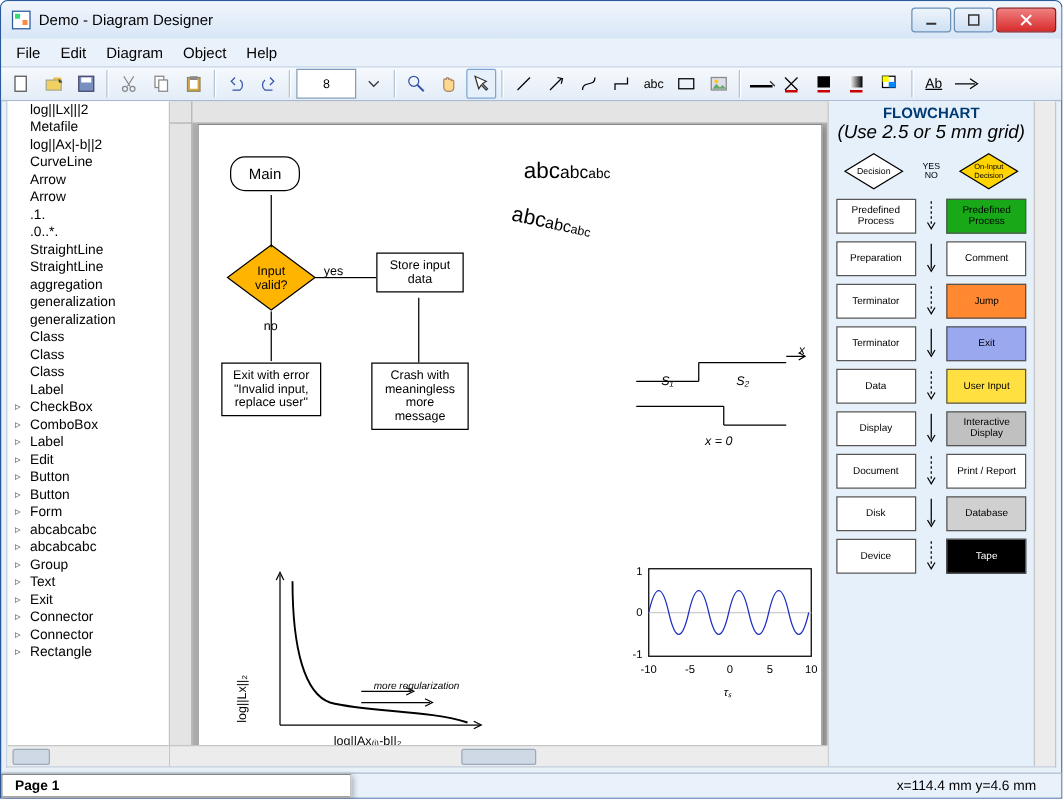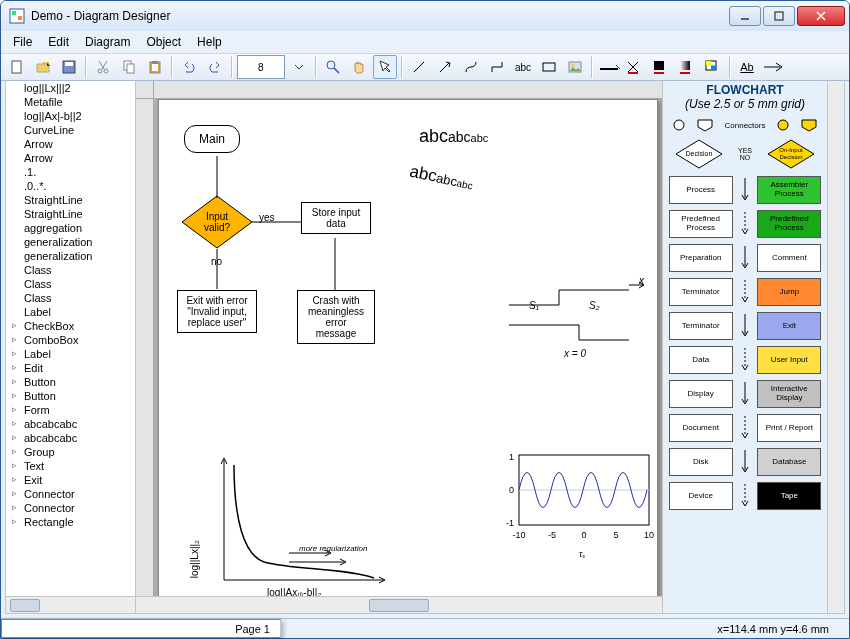--- a/index.html
+++ b/index.html
@@ -35,29 +35,29 @@
 .page { width: 500px; height: 560px; background: #fff; border: 1px solid #888; box-shadow: 2px 2px 5px rgba(0,0,0,0.3); position: relative; margin-top: 0; }
 .node { position: absolute; border: 1px solid #000; background: #fff; border-radius: 12px; padding: 6px 14px; font-size: 12px; text-align: center; }
 .box { position: absolute; border: 1px solid #000; background: #fff; padding: 4px 6px; font-size: 10px; text-align: center; }
 .diamond { position: absolute; width: 72px; height: 54px; }
 .diamond svg { width: 100%; height: 100%; }
 .canvas-hscroll { height: 17px; background: #ececec; border-top: 1px solid #c5c5c5; display: flex; align-items: center; }
 .canvas-hscroll .thumb { margin: 0 auto; width: 60px; height: 13px; background: #cfd8e5; border: 1px solid #9aa9bb; border-radius: 2px; }
 .right-panel { width: 182px; border-left: 1px solid #c5c5c5; background: #e6f0fb; display: flex; }
 .palette { flex: 1; overflow: auto; }
 .palette-title { text-align: center; font-weight: bold; font-size: 12px; color: #003a72; padding-top: 2px; }
-.palette-sub { text-align: center; font-style: italic; font-size: 12px; padding-bottom: 4px; }
+.palette-sub { text-align: center; font-style: italic; font-size: 15px; padding-bottom: 4px; }
 .pal-row { display: flex; justify-content: space-around; align-items: center; padding: 3px 4px; }
 .pal-shape { width: 64px; height: 28px; font-size: 8px; display: flex; align-items: center; justify-content: center; border: 1px solid #555; background: #fff; cursor: pointer; text-align: center; line-height: 1.1; }
 .pal-arrow { width: 18px; height: 28px; display: flex; align-items: center; justify-content: center; }
 .right-vscroll { width: 17px; background: #ececec; border-left: 1px solid #c5c5c5; }
 .statusbar { height: 20px; border-top: 1px solid #aabbd0; background: #e9f1fa; display: flex; align-items: center; font-size: 11px; }
 .status-seg { border-right: 1px solid #c5c5c5; padding: 0 10px; height: 100%; display: flex; align-items: center; }
 .status-seg.layer { width: 200px; justify-content: center; }
-.status-seg.page { width: 280px; justify-content: flex-end; }
+.status-seg.page { width: 280px; justify-content: flex-start; font-weight: bold; }
 .status-right { margin-left: auto; padding-right: 20px; }
 .chart-svg { position: absolute; }
 .txt { position: absolute; font-size: 10px; }
 </style>
 </head>
 <body>
 
 <div class="window">
   <div class="titlebar">
     <svg class="titlebar-icon" viewBox="0 0 16 16">
@@ -328,21 +328,21 @@
                 <line x1="0" y1="1" x2="50" y2="1" stroke="#000"></line>
               </svg>
             <svg class="chart-svg" style="left:57px;top:149px" width="2" height="40">
                 <line x1="1" y1="0" x2="1" y2="40" stroke="#000"></line>
               </svg>
             <svg class="chart-svg" style="left:175px;top:138px" width="2" height="53">
                 <line x1="1" y1="0" x2="1" y2="53" stroke="#000"></line>
               </svg>
             <div class="box" style="left:142px;top:102px;width:70px"><span>Store input data</span></div>
             <div class="box" style="left:18px;top:190px;width:80px"><span>Exit with error "Invalid input, replace user"</span></div>
-            <div class="box" style="left:138px;top:190px;width:78px"><span>Crash with meaningless error message</span></div>
+            <div class="box" style="left:138px;top:190px;width:78px"><span>Crash with meaningless more message</span></div>
 
             <div class="txt" style="left:260px;top:26px;font-size:16px"><span style="font-size:18px">abc</span><span style="font-size:14px">abc</span><span style="font-size:11px">abc</span></div>
             <div class="txt" style="left:250px;top:68px;font-size:15px;transform:rotate(12deg)"><span style="font-size:17px">abc</span><span style="font-size:13px">abc</span><span style="font-size:10px">abc</span></div>
 
             <svg class="chart-svg" style="left:340px;top:180px" width="150" height="80">
               <line x1="10" y1="25" x2="60" y2="25" stroke="#000"></line>
                 <line x1="60" y1="25" x2="60" y2="10" stroke="#000"></line>
                 <line x1="60" y1="10" x2="130" y2="10" stroke="#000"></line>
               <line x1="10" y1="45" x2="80" y2="45" stroke="#000"></line>
                 <line x1="80" y1="45" x2="80" y2="60" stroke="#000"></line>
@@ -390,58 +390,33 @@
       <div class="canvas-hscroll">
           <div class="thumb"></div>
         </div>
     </div>
 
     <div class="right-panel">
       <div class="palette" id="palette">
         <div class="palette-title">FLOWCHART</div>
         <div class="palette-sub">(Use 2.5 or 5 mm grid)</div>
         <div class="pal-row">
-          <svg width="14" height="14">
-              <circle cx="7" cy="7" r="5" fill="#fff" stroke="#000"></circle>
-            </svg>
-          <svg width="18" height="14">
-              <path d="M2 2h14v7l-7 4-7-4z" fill="#fff" stroke="#000"></path>
-            </svg>
-          <span style="font-size:8px">Connectors</span>
-          <svg width="14" height="14">
-              <circle cx="7" cy="7" r="5" fill="#ffd400" stroke="#000"></circle>
-            </svg>
-          <svg width="18" height="14">
-              <path d="M2 2h14v7l-7 4-7-4z" fill="#ffd400" stroke="#000"></path>
-            </svg>
-        </div>
-        <div class="pal-row">
           <svg width="50" height="32">
               <polygon points="25,2 48,16 25,30 2,16" fill="#fff" stroke="#000"></polygon>
               <text x="25" y="18" text-anchor="middle" font-size="7">Decision</text>
             </svg>
           <div style="font-size:7px;text-align:center"><span>YES</span><br><span>NO</span></div>
           <svg width="50" height="32">
               <polygon points="25,2 48,16 25,30 2,16" fill="#ffd400" stroke="#000"></polygon>
               <text x="25" y="14" text-anchor="middle" font-size="6">On-Input</text>
               <text x="25" y="21" text-anchor="middle" font-size="6">Decision</text>
             </svg>
         </div>
         <div id="palette-rows">
             <div class="pal-row">
-              <div class="pal-shape">Process</div>
-              <div class="pal-arrow">
-                <svg width="12" height="28">
-                  <line x1="6" y1="2" x2="6" y2="22" stroke="#000"></line>
-                  <path d="M3 19l3 5 3-5" fill="none" stroke="#000"></path>
-                </svg>
-              </div>
-              <div class="pal-shape" style="background:#2fc22f;color:#000">Assembler Process</div>
-            </div>
-            <div class="pal-row">
               <div class="pal-shape">Predefined Process</div>
               <div class="pal-arrow">
                 <svg width="12" height="28">
                   <line x1="6" y1="2" x2="6" y2="22" stroke="#000" stroke-dasharray="2,2"></line>
                   <path d="M3 19l3 5 3-5" fill="none" stroke="#000"></path>
                 </svg>
               </div>
               <div class="pal-shape" style="background:#18a818;color:#000">Predefined Process</div>
             </div>
             <div class="pal-row">

